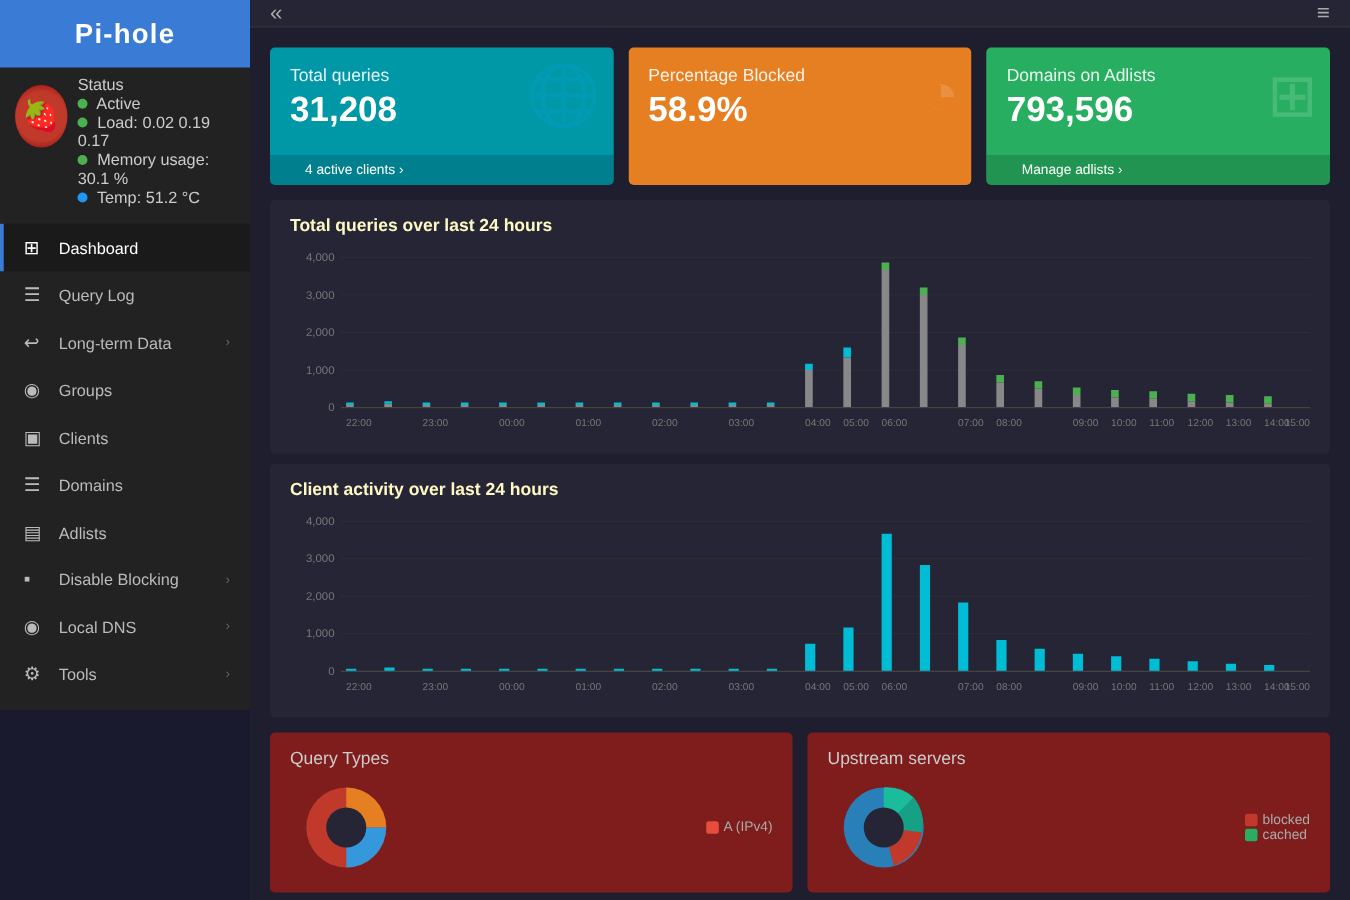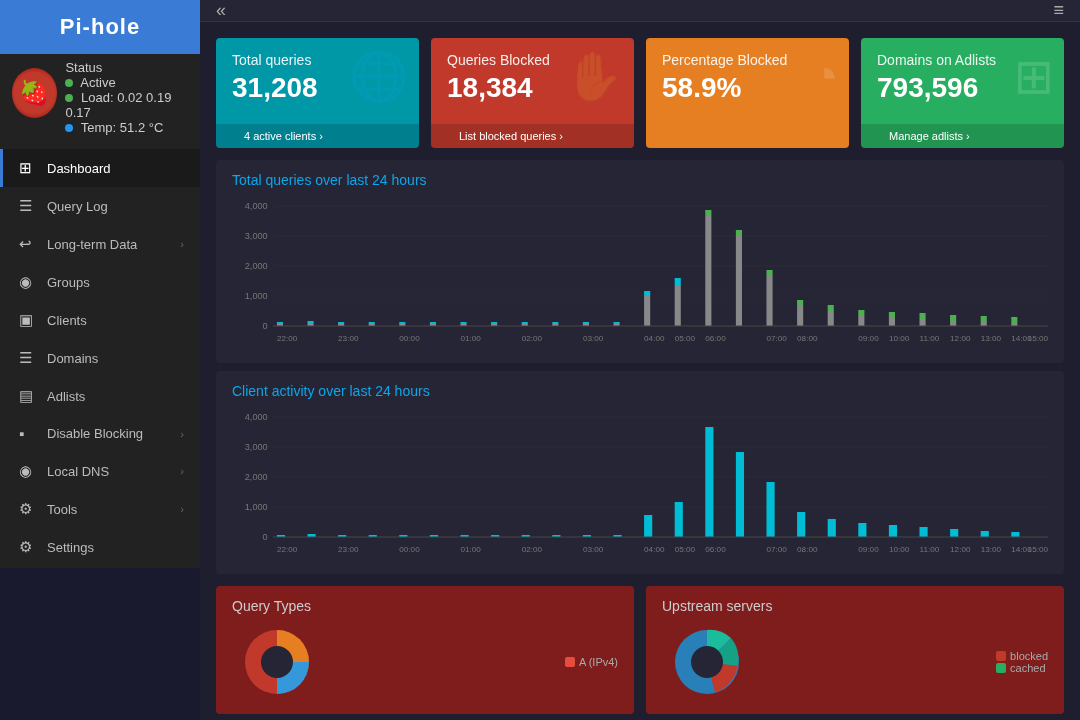--- a/index.html
+++ b/index.html
@@ -105,21 +105,21 @@
       font-size: 48px; opacity: 0.15;
     }
 
     
     .chart-section {
       margin: 12px 16px 0 16px;
       background: #252535;
       border-radius: 4px;
       padding: 12px 16px;
     }
-    .chart-title { font-size: 14px; color: #0ea5e9; margin-bottom: 8px; }
+    .chart-title { font-size: 14px; color: #fef9c3; margin-bottom: 8px; font-weight: bold; }
     .chart-area {
       width: 100%; height: 155px;
       position: relative;
     }
     .chart-svg { width: 100%; height: 100%; }
 
     
     #bottom-charts {
       display: flex; gap: 12px;
       margin: 12px 16px;
@@ -145,20 +145,24 @@
       <div class="status-title">Status</div>
       <div class="status-active">
         <span class="status-dot dot-green"></span>
         <span>Active</span>
       </div>
       <div class="status-row">
         <span class="status-dot dot-green"></span>
         <span>Load: 0.02  0.19  0.17</span>
       </div>
       <div class="status-row">
+        <span class="status-dot dot-green"></span>
+        <span>Memory usage:  30.1 %</span>
+      </div>
+      <div class="status-row">
         <span class="status-dot dot-blue"></span>
         <span>Temp: 51.2 °C</span>
       </div>
     </div>
   </div>
 
   <div class="nav-divider"></div>
 
   <div id="nav-list">
       <div class="nav-item active">
@@ -231,26 +235,20 @@
     <div class="menu-icon">≡</div>
   </div>
 
   <div id="stats-row">
 
   <div class="stat-card teal">
     <div class="stat-bg-icon">🌐</div>
     <div class="stat-title">Total queries</div>
     <div class="stat-value">31,208</div>
     <div class="stat-footer">4 active clients ›</div>
-  </div>
-      <div class="stat-card red">
-    <div class="stat-bg-icon">✋</div>
-    <div class="stat-title">Queries Blocked</div>
-    <div class="stat-value">18,384</div>
-    <div class="stat-footer">List blocked queries ›</div>
   </div>
       <div class="stat-card orange">
     <div class="stat-bg-icon">◔</div>
     <div class="stat-title">Percentage Blocked</div>
     <div class="stat-value">58.9%</div>
   </div>
       <div class="stat-card green">
     <div class="stat-bg-icon">⊞</div>
     <div class="stat-title">Domains on Adlists</div>
     <div class="stat-value">793,596</div>

